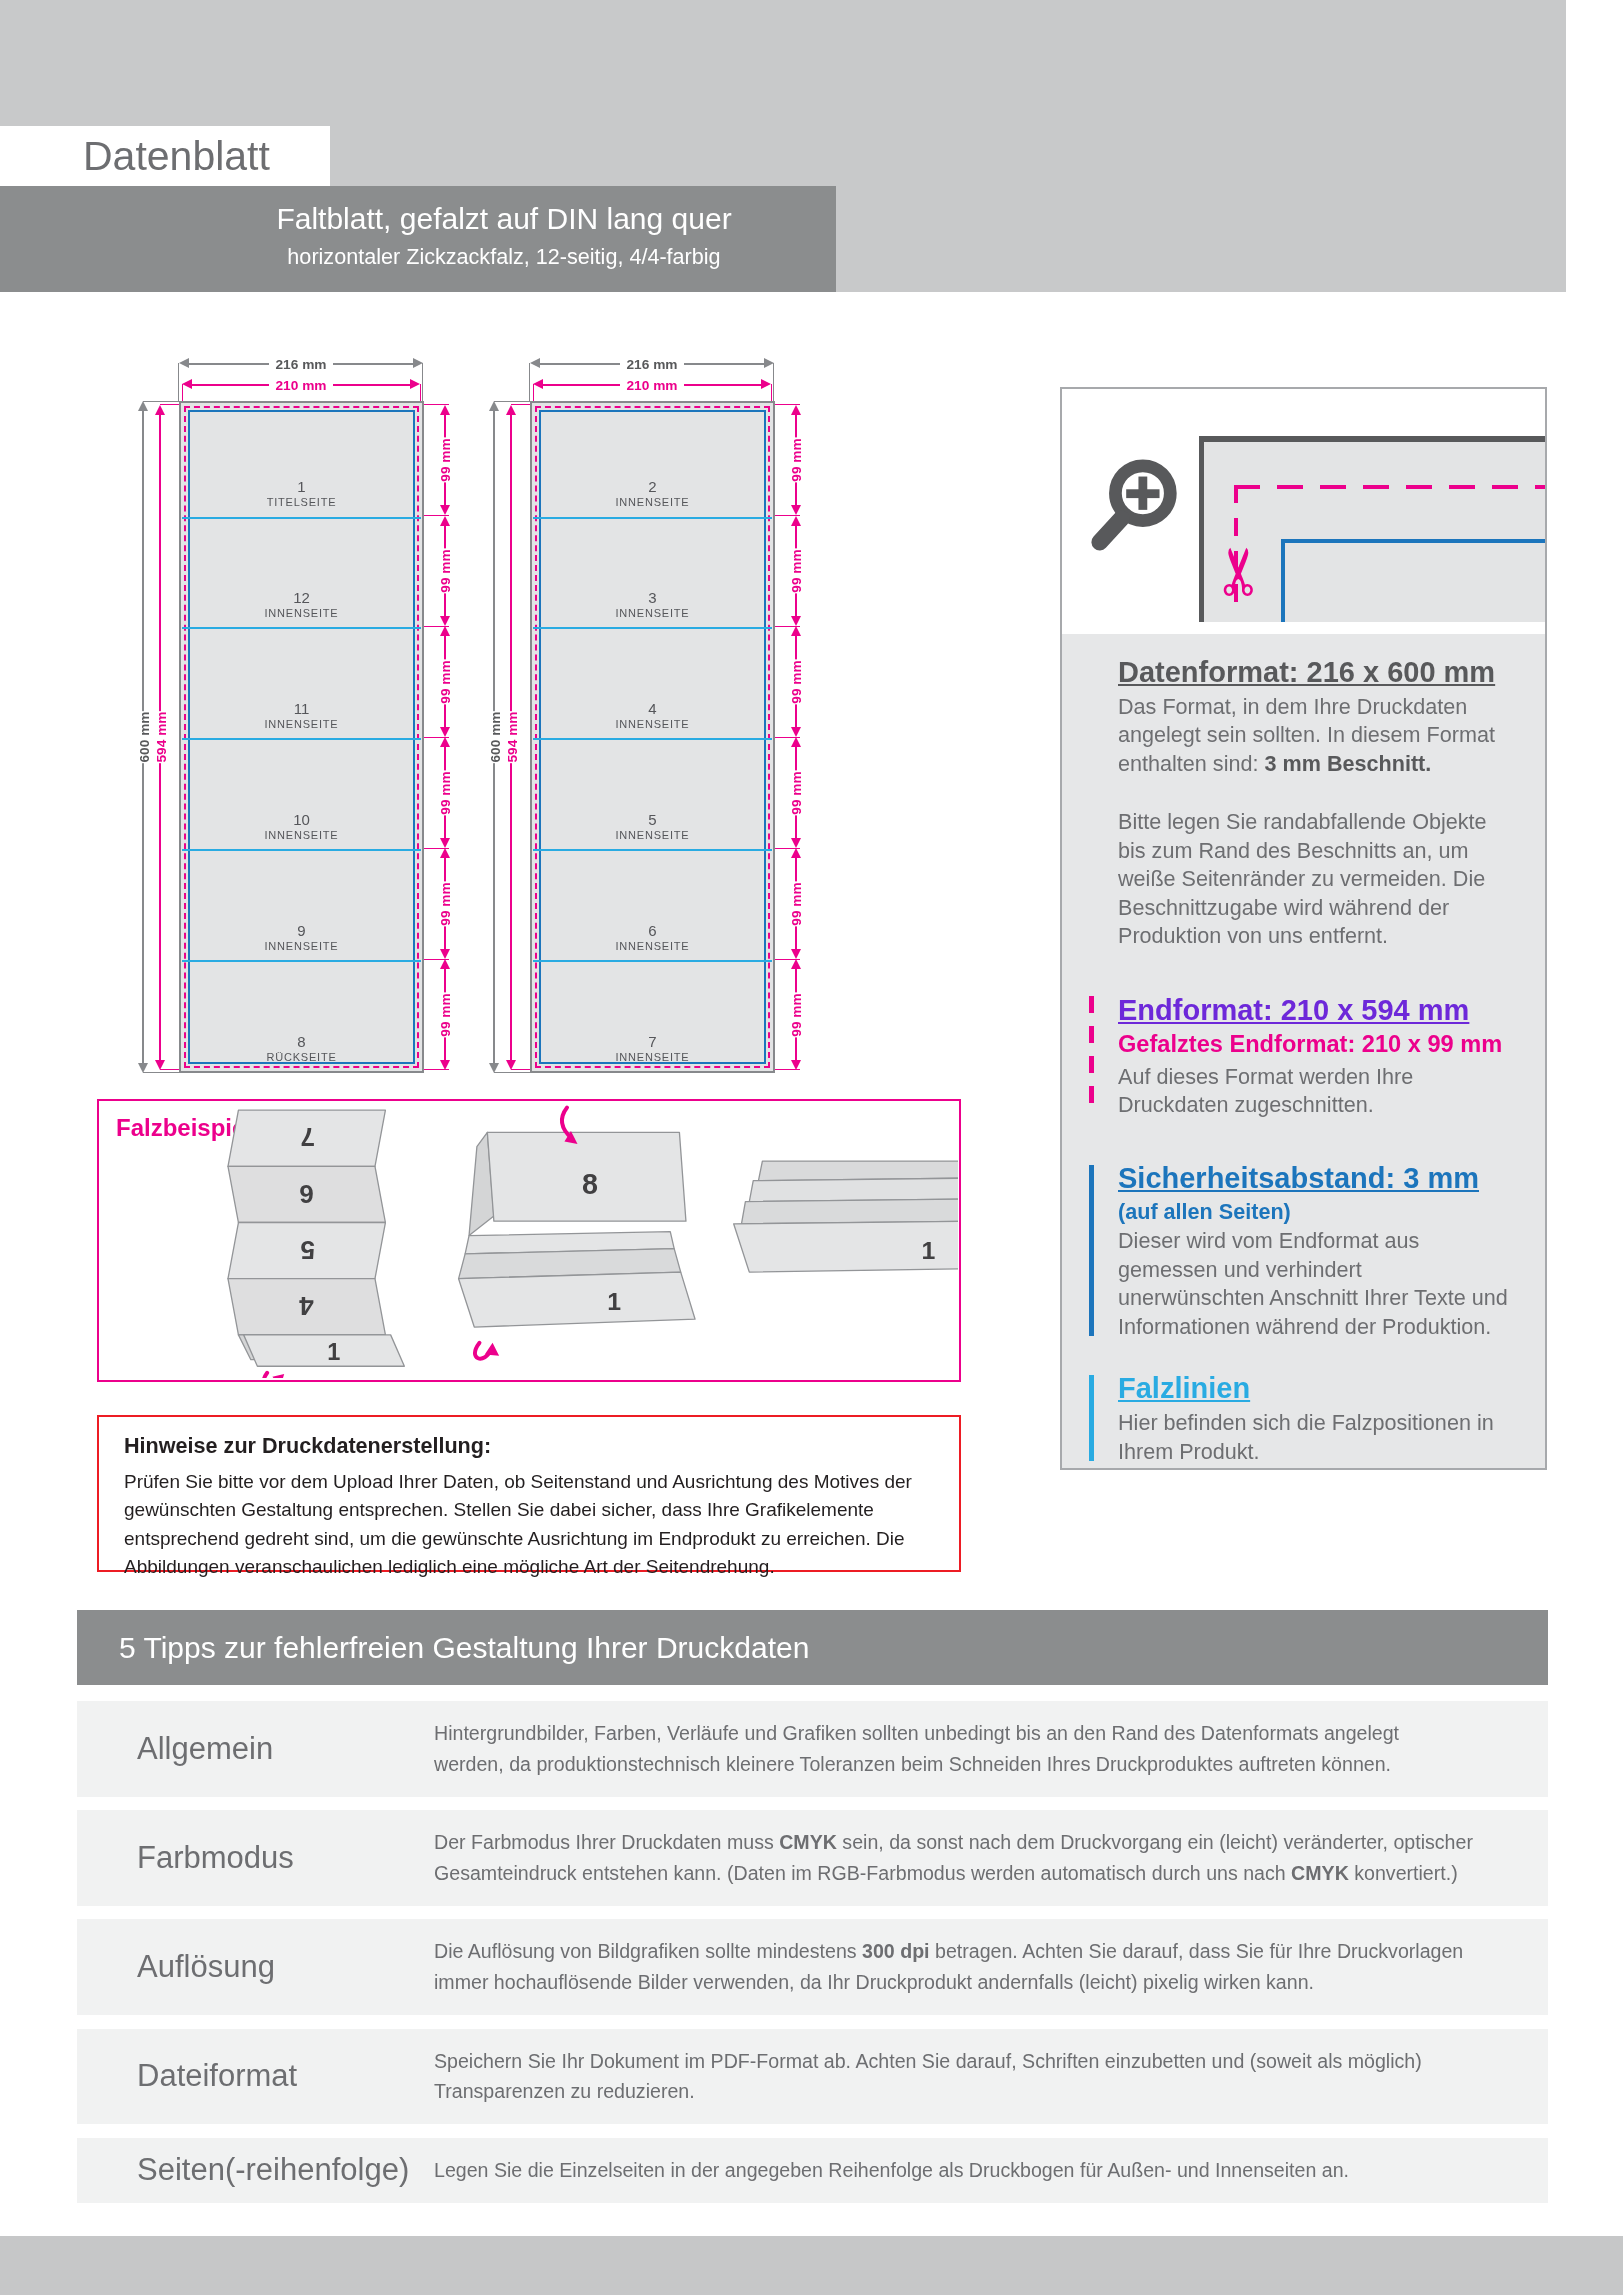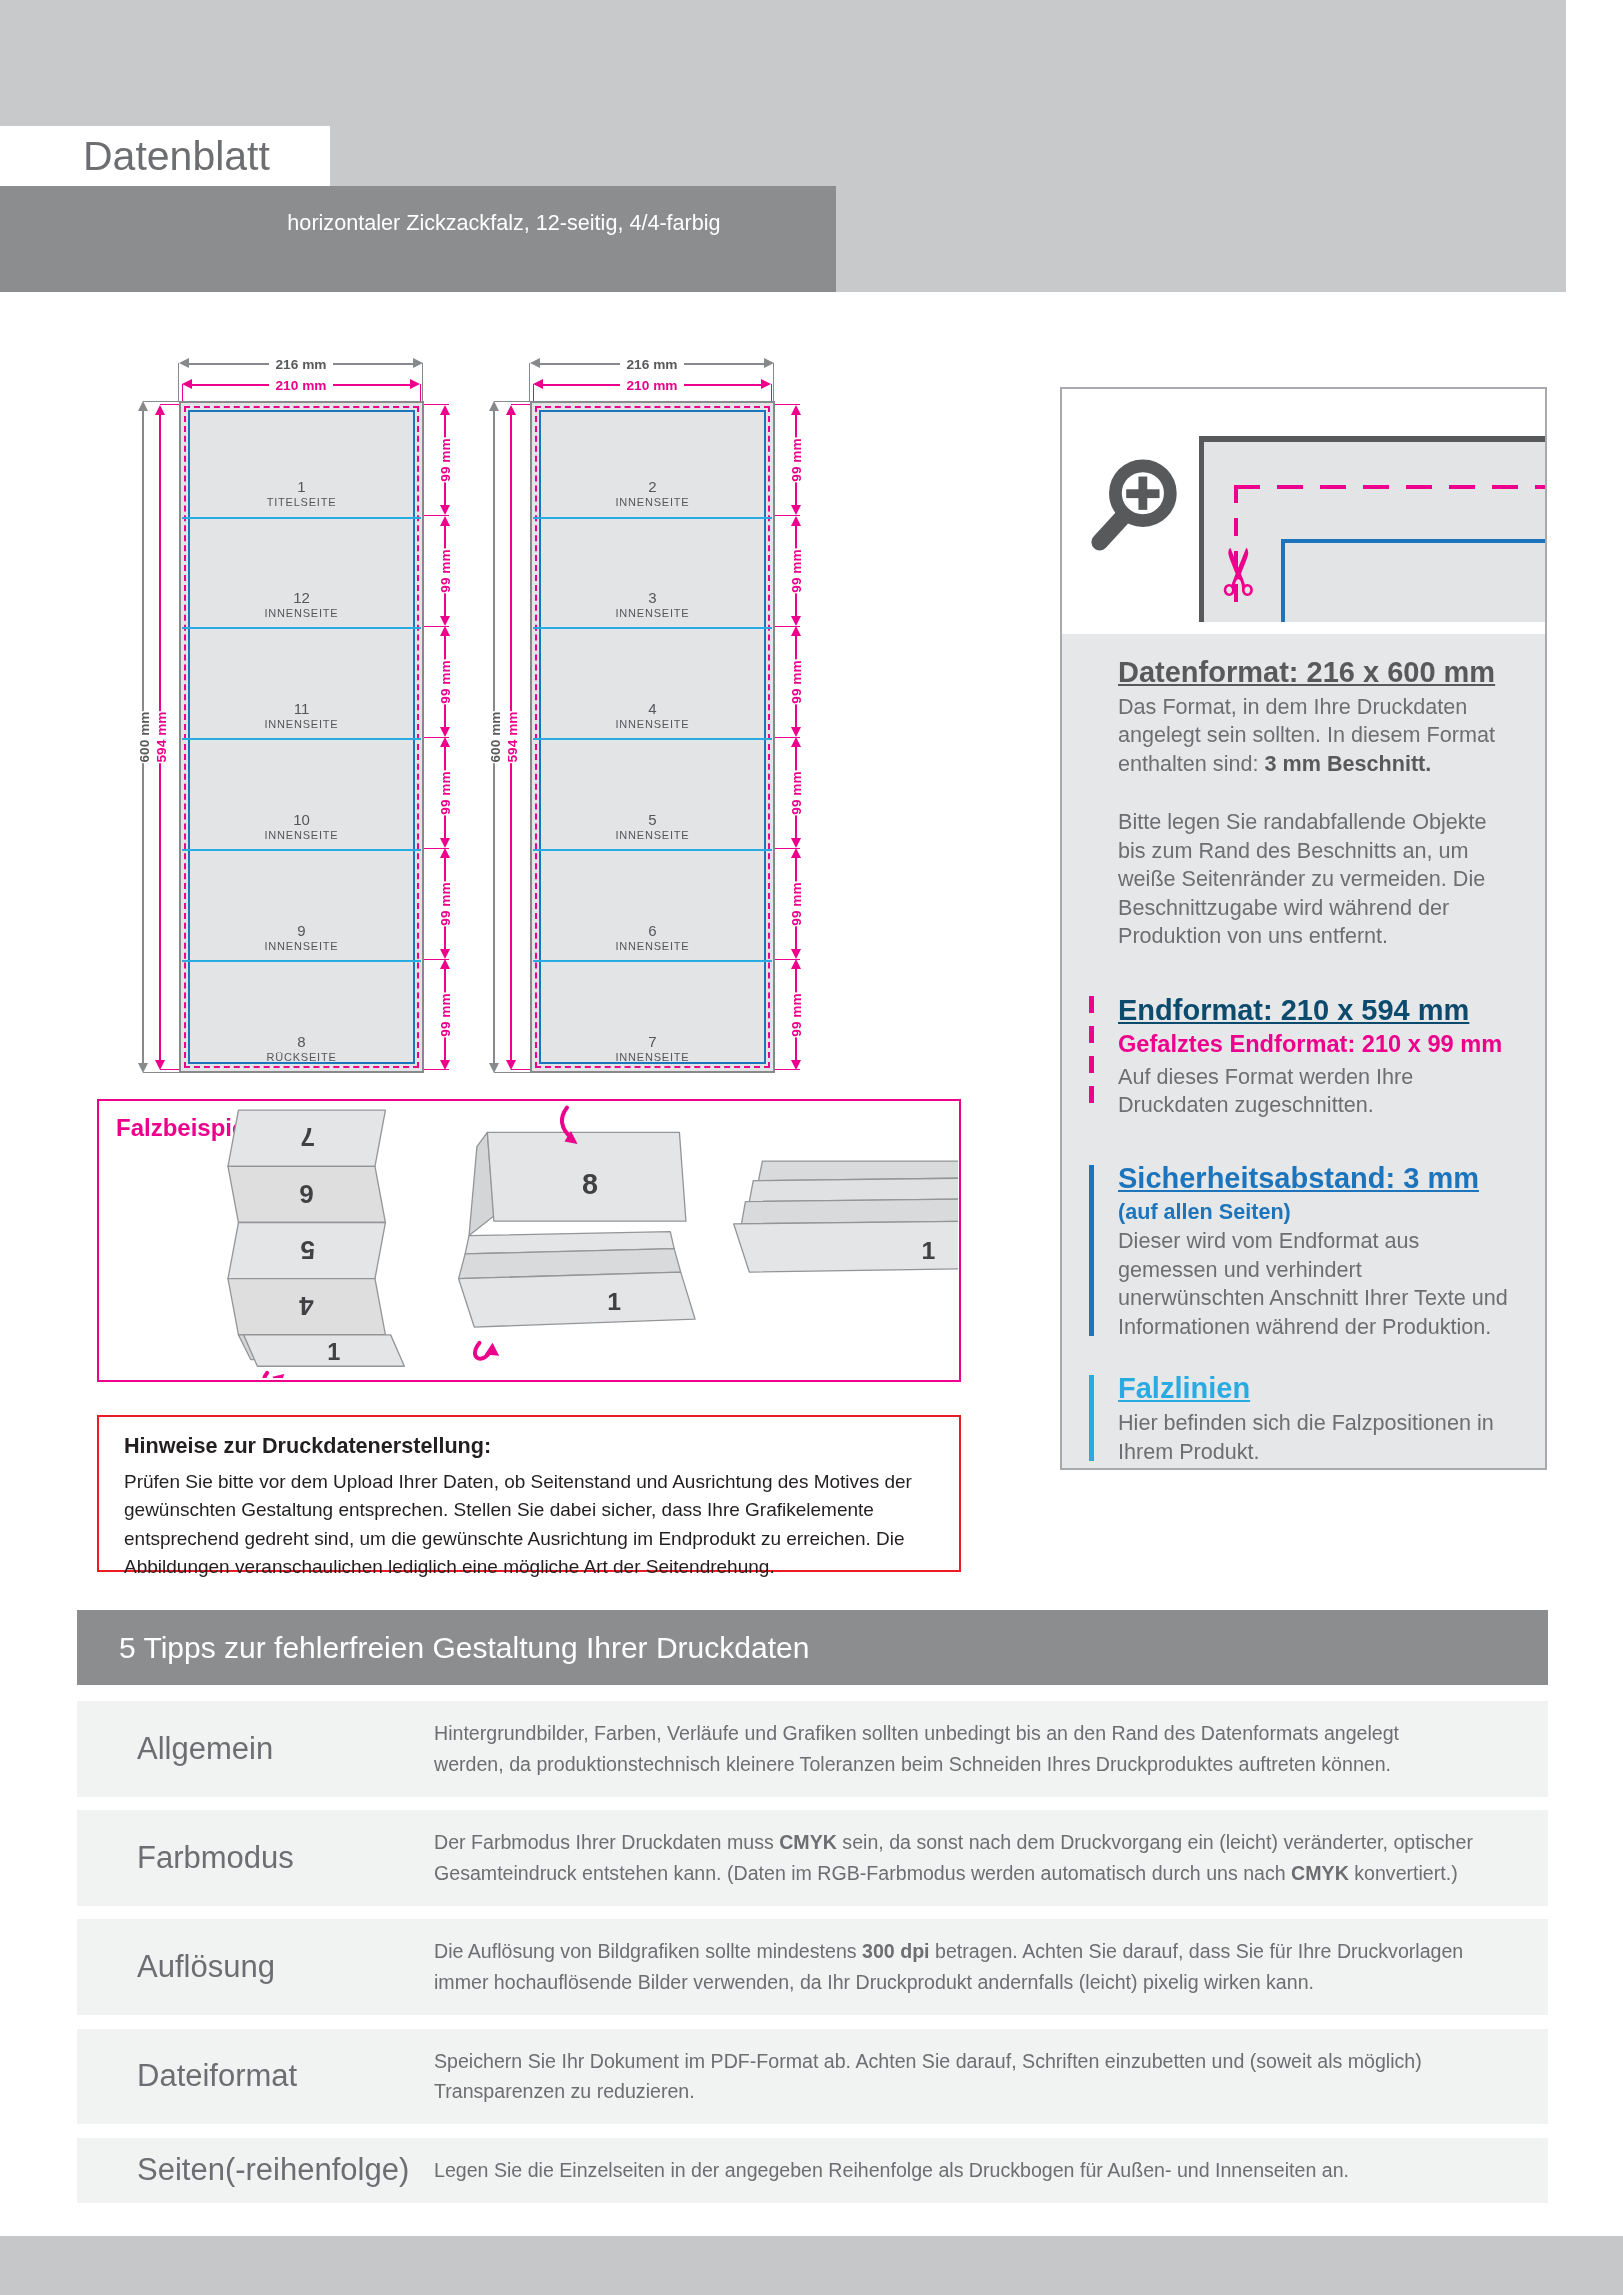--- a/index.html
+++ b/index.html
@@ -61,21 +61,21 @@
             transform:rotate(-90deg);line-height:1;}
   .magnifier{position:absolute;left:25px;top:65px;}
   .ip-content{position:absolute;left:0;top:245px;right:0;bottom:0;padding:22px 31px 0 56px;box-sizing:border-box;}
   .ip-h1{font-size:29px;font-weight:bold;color:#58595b;margin:0 0 3.9px 0;text-decoration:underline;}
   .ip-p{font-size:21.6px;line-height:1.32;color:#6d6e71;margin:0;}
   .ip-sec{position:relative;}
   .bar{position:absolute;left:-29px;top:2.6px;bottom:5.2px;width:4.6px;}
   .bar.dash-p{background:repeating-linear-gradient(180deg,#ec008c 0 17px,transparent 17px 30px);}
   .bar.solid-b{background:#1c75bc;}
   .bar.solid-c{background:#29abe2;}
-  .ip-h1.pink{color:#0c4a6e;}
+  .ip-h1.pink{color:#6d28d9;}
   .ip-h2.pink{font-size:23.6px;font-weight:bold;color:#ec008c;margin:0 0 5.2px 0;}
   .ip-h1.blue{color:#1c75bc;}
   .ip-sub.blue{font-size:21.6px;font-weight:bold;color:#1c75bc;margin:0 0 2.6px 0;}
   .ip-h1.cyan{color:#29abe2;}
 
   
   .tips-band{left:77px;top:1610px;width:1471px;height:75px;background:#8b8d8e;display:flex;align-items:center;}
   .tips-band span{color:#fff;font-size:30px;padding-left:42px;}
   .tips-rows{left:77px;top:1701px;width:1471px;}
   .tip-row{display:flex;background:#f1f2f2;margin-bottom:13.7px;}
@@ -91,20 +91,21 @@
 <body>
 
 <div id="canvas">
 
   <div class="abs top-block"></div>
   <div class="abs title-box">
     <span>Datenblatt</span>
   </div>
   <div class="abs banner">
     <div class="banner-inner">
+      <div class="banner-l1">Faltblatt, gefalzt auf DIN lang quer</div>
       <div class="banner-l2">horizontaler Zickzackfalz, 12-seitig, 4/4-farbig</div>
     </div>
   </div>
 
   <div class="abs diagram" id="d0">
       <div class="page-rect">
         <div class="dashed-rect"></div>
         <div class="safe-rect"></div>
         <div class="panel" style="top: 3.3px; height: 111px;">
           <div class="p-num">1</div>

